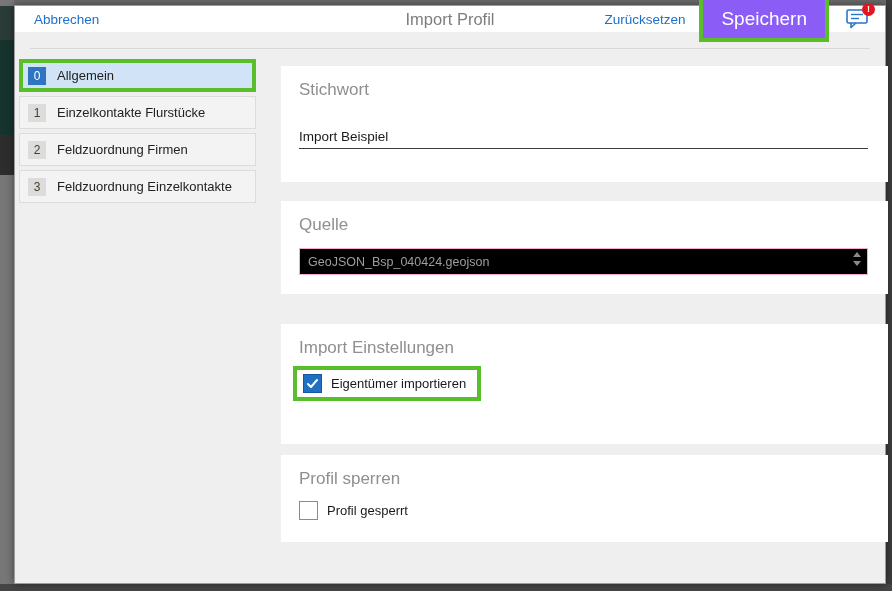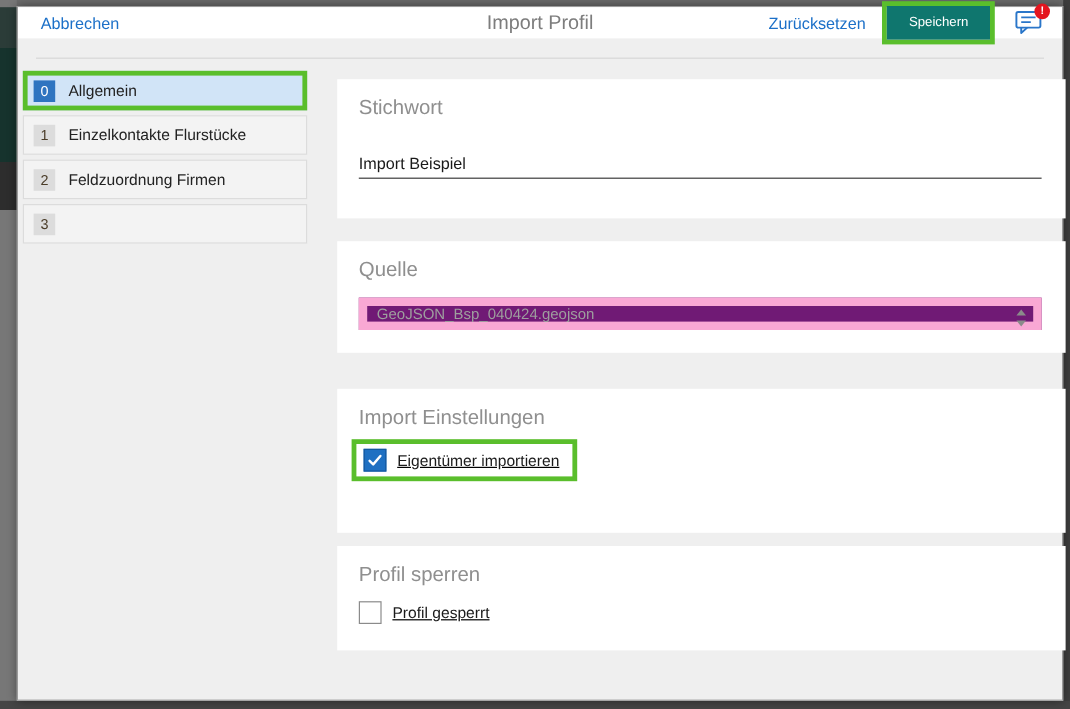--- a/index.html
+++ b/index.html
@@ -23,21 +23,21 @@
   
   .topbar { position:relative; height:26px; background:#ffffff;
     display:flex; align-items:center; padding:0 12px 0 19px; }
   .topbar-divider { position:absolute; left:15px; right:15px; top:42px;
     border-top:1px solid #d8d8d8; }
   .link { color:#1c70c8; font-size:13.5px; cursor:pointer; text-decoration:none; }
   .modal-title { position:absolute; left:0; right:0; text-align:center;
     color:#7d7d7d; font-size:16.5px; pointer-events:none; }
   .topbar-right { margin-left:auto; display:flex; align-items:center; gap:14px; z-index:2; }
   .save-highlight { border:4px solid #5abe2c; background:#5abe2c; }
-  .save-btn { background:#0f766e; color:#ffffff; border:none; font-size:11px;
+  .save-btn { background:#8b5cf6; color:#ffffff; border:none; font-size:19px;
     padding:8px 18px; cursor:pointer; font-family:inherit; }
   .comment-btn { position:relative; width:30px; height:30px; background:none; border:none;
     cursor:pointer; display:flex; align-items:center; justify-content:center; }
   .comment-badge { position:absolute; top:-1px; right:-2px; width:13px; height:13px;
     border-radius:50%; background:#e4151f; color:#fff; font-size:9px; font-weight:bold;
     line-height:13px; text-align:center; }
 
   
   .sidebar { position:absolute; left:4px; top:53px; width:237px; }
   .nav-item { height:33px; margin-bottom:4px; border:1px solid #dcdcdc; background:#f3f3f3;
@@ -55,30 +55,30 @@
   .c1 { margin-top:18px; height:116px; }
   .c2 { height:93px;  margin-top:19px; }
   .c3 { height:120px;  margin-top:30px; }
   .c4 { height:87px;  margin-top:11px; }
 
   .text-input { display:block; width:569px; margin-top:27px; border:none;
     border-bottom:1px solid #3c3c3c; background:transparent; font-size:13.5px;
     color:#1a1a1a; padding:2px 0 4px 0; font-family:inherit; outline:none; }
 
   .select-box { position:relative; margin-top:13px; width:569px; height:27px;
-    border:7px solid #f9a8d4; background:#701a75; display:flex; align-items:center;
+    border:1px solid #f9a8d4; background:#000000; display:flex; align-items:center;
     padding:0 24px 0 8px; cursor:pointer; }
   .select-value { font-size:12.5px; color:#9e9e9e; overflow:hidden; white-space:nowrap; }
   .spinner { position:absolute; right:6px; top:3px; display:flex; flex-direction:column; gap:4px; }
   .tri-up   { width:0; height:0; border-left:4px solid transparent; border-right:4px solid transparent;
     border-bottom:5px solid #8a8a8a; }
   .tri-down { width:0; height:0; border-left:4px solid transparent; border-right:4px solid transparent;
     border-top:5px solid #8a8a8a; }
 
-  .check-row { display:inline-flex; align-items:center; gap:9px; margin-top:12px; cursor:pointer;text-decoration:underline; }
+  .check-row { display:inline-flex; align-items:center; gap:9px; margin-top:12px; cursor:pointer; }
   .check-row.highlighted { border:4px solid #5abe2c; padding:4px 11px 4px 6px; margin:8px 0 0 -6px; }
   .checkbox { width:19px; height:19px; flex:none; display:flex; align-items:center; justify-content:center; }
   .checkbox.checked { background:#1f70c2; border:1px solid #15589e; }
   .checkbox.unchecked { background:#ffffff; border:1px solid #8b8b8b; }
   .check-label { font-size:13px; color:#1a1a1a; white-space:nowrap; }
 </style>
 </head>
 <body>
 
 <div class="backdrop">
@@ -128,20 +128,21 @@
     <div class="nav-item">
       <span class="nav-badge">1</span>
       <span class="nav-label">Einzelkontakte Flurstücke</span>
     </div>
     <div class="nav-item">
       <span class="nav-badge">2</span>
       <span class="nav-label">Feldzuordnung Firmen</span>
     </div>
     <div class="nav-item">
       <span class="nav-badge">3</span>
+      <span class="nav-label">Feldzuordnung Einzelkontakte</span>
     </div>
   </div>
 
   <div class="content">
 
     <div class="card c1">
       <div class="card-title">Stichwort</div>
       <input class="text-input" type="text" value="Import Beispiel" style="">
     </div>
 

